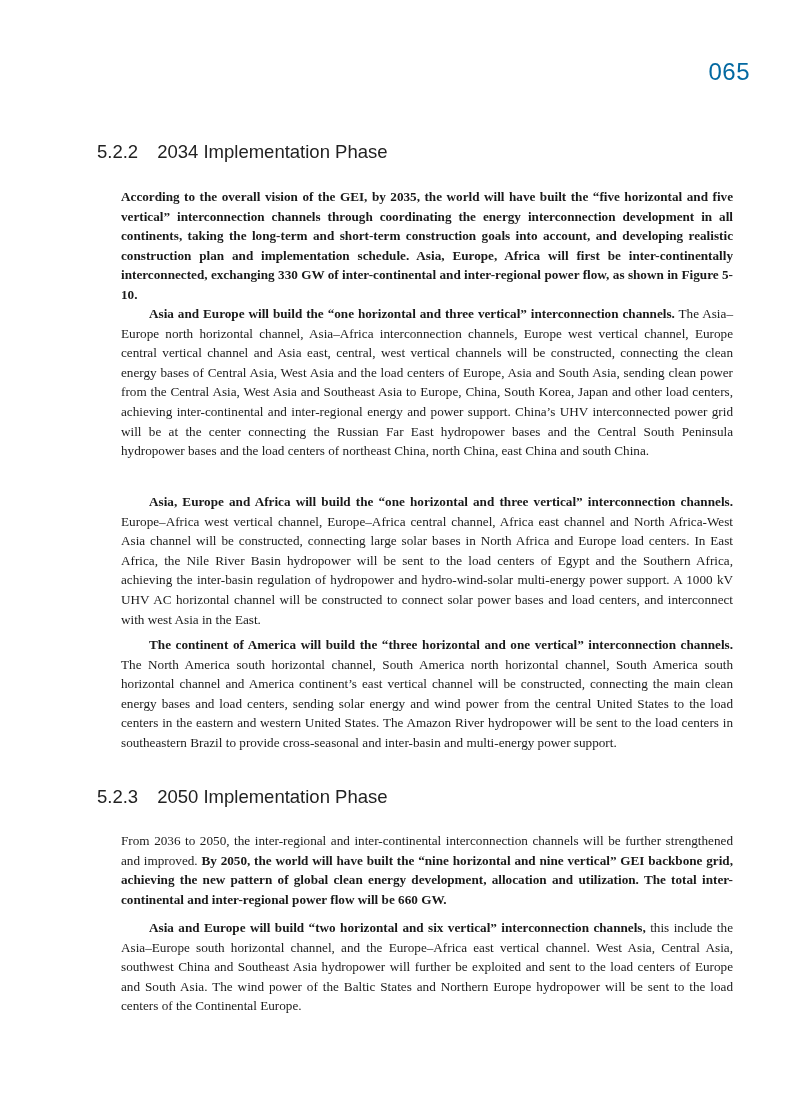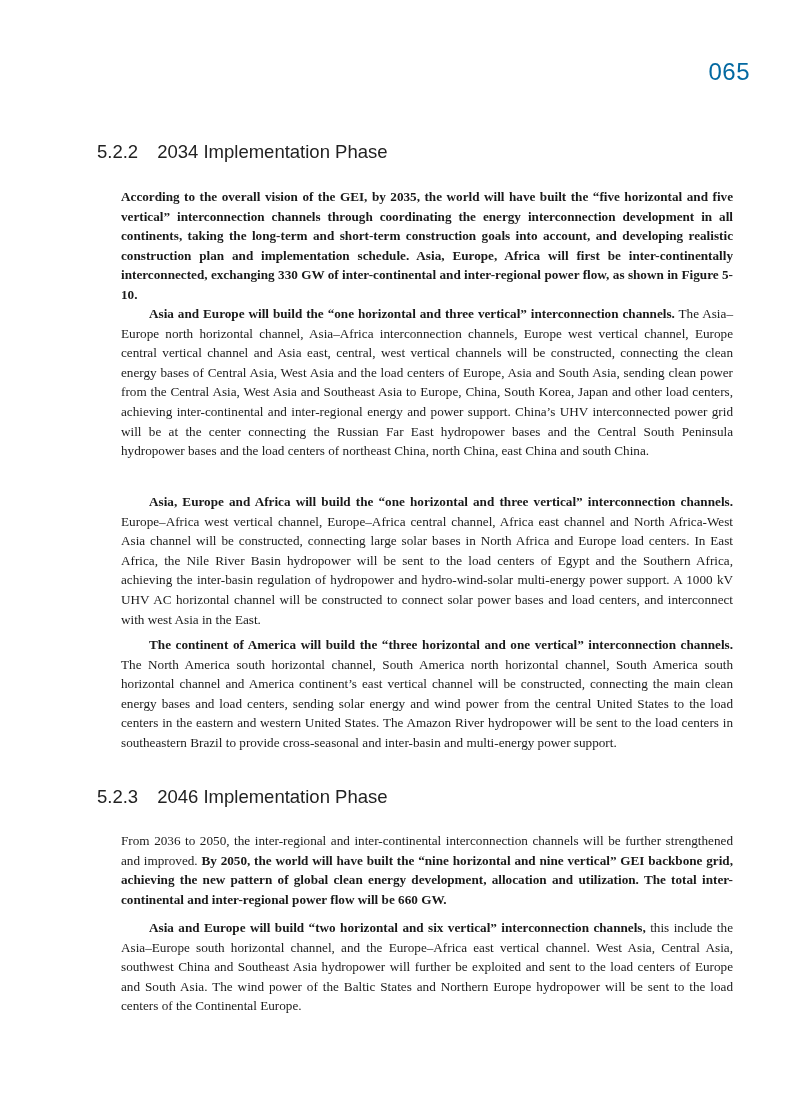--- a/index.html
+++ b/index.html
@@ -47,21 +47,21 @@
 
   <p class="para indent" style="top:484px;">
     <span class="bold">Asia, Europe and Africa will build the “one horizontal and three vertical” interconnection channels.</span><span> Europe–Africa west vertical channel, Europe–Africa central channel, Africa east channel and North Africa-West Asia channel will be constructed, connecting large solar bases in North Africa and Europe load centers. In East Africa, the Nile River Basin hydropower will be sent to the load centers of Egypt and the Southern Africa, achieving the inter-basin regulation of hydropower and hydro-wind-solar multi-energy power support. A 1000 kV UHV AC horizontal channel will be constructed to connect solar power bases and load centers, and interconnect with west Asia in the East.</span>
   </p>
 
   <p class="para indent" style="top:627px;">
     <span class="bold">The continent of America will build the “three horizontal and one vertical” interconnection channels.</span><span> The North America south horizontal channel, South America north horizontal channel, South America south horizontal channel and America continent’s east vertical channel will be constructed, connecting the main clean energy bases and load centers, sending solar energy and wind power from the central United States to the load centers in the eastern and western United States. The Amazon River hydropower will be sent to the load centers in southeastern Brazil to provide cross-seasonal and inter-basin and multi-energy power support.</span>
   </p>
 
   <h2 class="section-heading" style="top:786px;">
-    <span class="num">5.2.3</span><span>2046 Implementation Phase</span>
+    <span class="num">5.2.3</span><span>2050 Implementation Phase</span>
   </h2>
 
   <p class="para" style="top:823px;">
     <span>From 2036 to 2050, the inter-regional and inter-continental interconnection channels will be further strengthened and improved. </span><span class="bold">By 2050, the world will have built the “nine horizontal and nine vertical” GEI backbone grid, achieving the new pattern of global clean energy development, allocation and utilization. The total inter-continental and inter-regional power flow will be 660 GW.</span>
   </p>
 
   <p class="para indent" style="top:910px;">
     <span class="bold">Asia and Europe will build “two horizontal and six vertical” interconnection channels,</span><span> this include the Asia–Europe south horizontal channel, and the Europe–Africa east vertical channel. West Asia, Central Asia, southwest China and Southeast Asia hydropower will further be exploited and sent to the load centers of Europe and South Asia. The wind power of the Baltic States and Northern Europe hydropower will be sent to the load centers of the Continental Europe.</span>
   </p>
 

